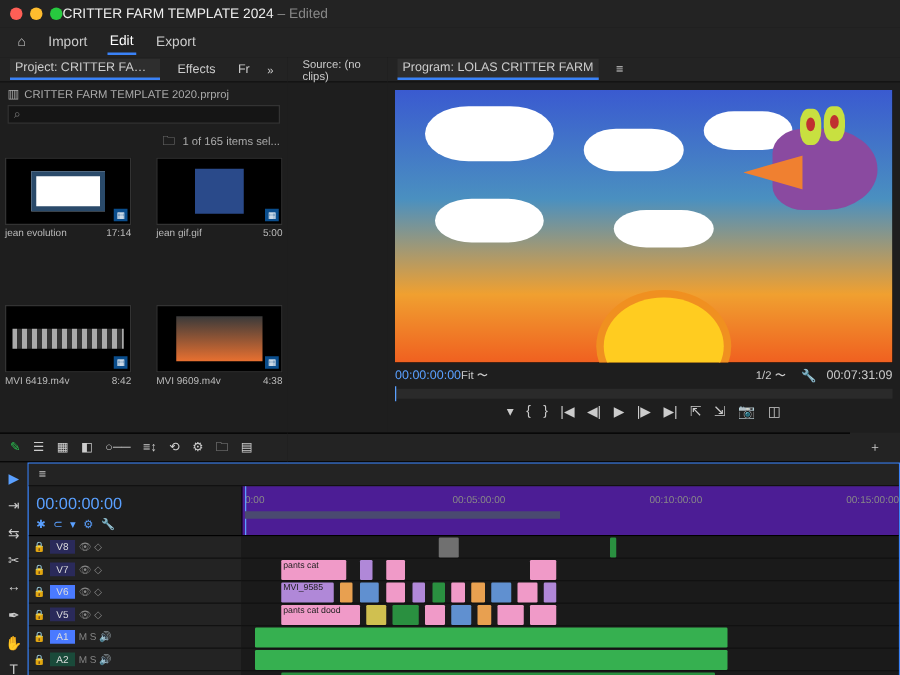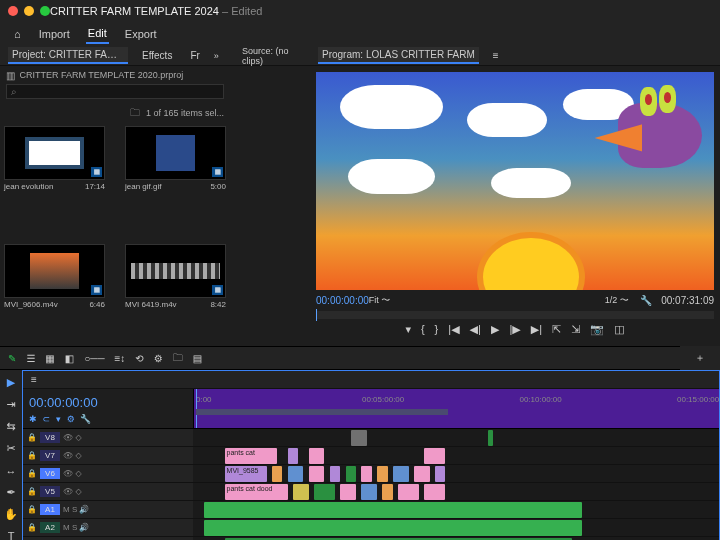--- a/index.html
+++ b/index.html
@@ -129,36 +129,36 @@
             <div style="width:40%;height:70%;background:#2a4a8a"></div>
             <span class="badge">▦</span>
           </div>
         <div class="bin-label">
             <span>jean gif.gif</span>
             <span>5:00</span>
           </div>
       </div>
       <div class="bin">
         <div class="thumb">
-            <div style="width:50%;height:70%;background:linear-gradient(#e87030,#3a3a3a)"></div>
-            <span class="badge">▦</span>
-          </div>
-        <div class="bin-label">
-            <span>MVI_9606.m4v</span>
-            <span>6:46</span>
-          </div>
-      </div>
-      <div class="bin">
-        <div class="thumb">
             <div style="width:90%;height:30%;background:repeating-linear-gradient(90deg,#aaa 0 4px,#333 4px 8px)"></div>
             <span class="badge">▦</span>
           </div>
         <div class="bin-label">
             <span>MVI 6419.m4v</span>
             <span>8:42</span>
+          </div>
+      </div>
+      <div class="bin">
+        <div class="thumb">
+            <div style="width:70%;height:70%;background:linear-gradient(#3a3a3a,#e87030)"></div>
+            <span class="badge">▦</span>
+          </div>
+        <div class="bin-label">
+            <span>MVI 9609.m4v</span>
+            <span>4:38</span>
           </div>
       </div>
     </div>
   </div>
 
   <div class="source-panel">
     <div class="panel-tabs">
         <span class="ptab" style="font-size:9px">Source: (no clips)</span>
       </div>
   </div>

